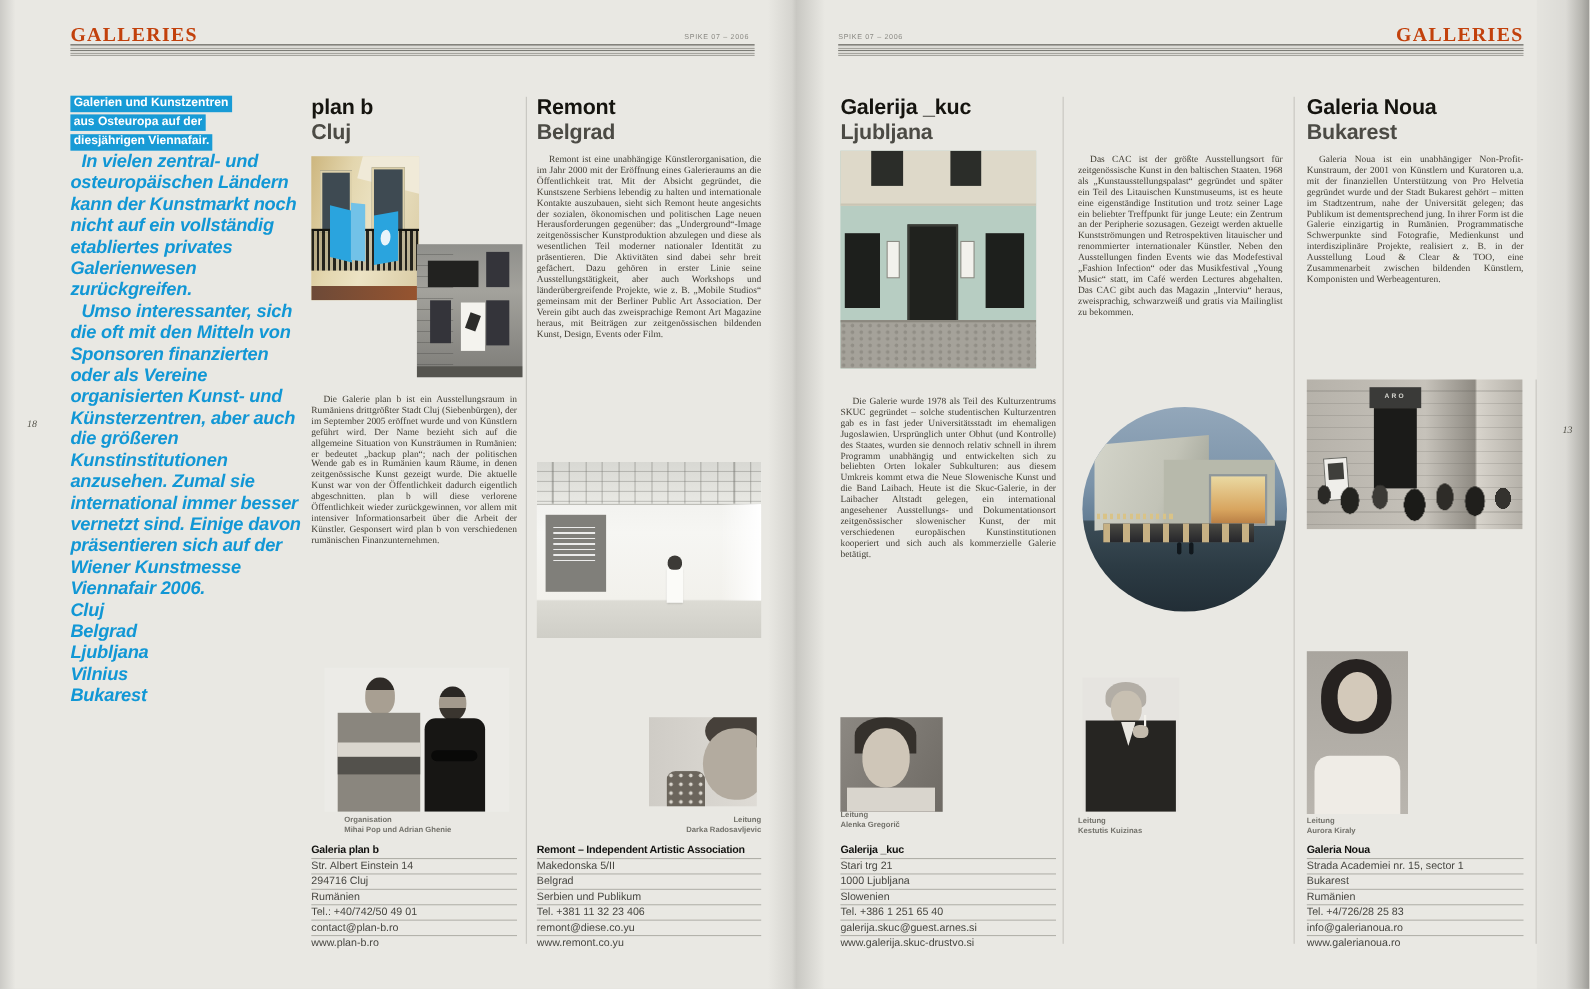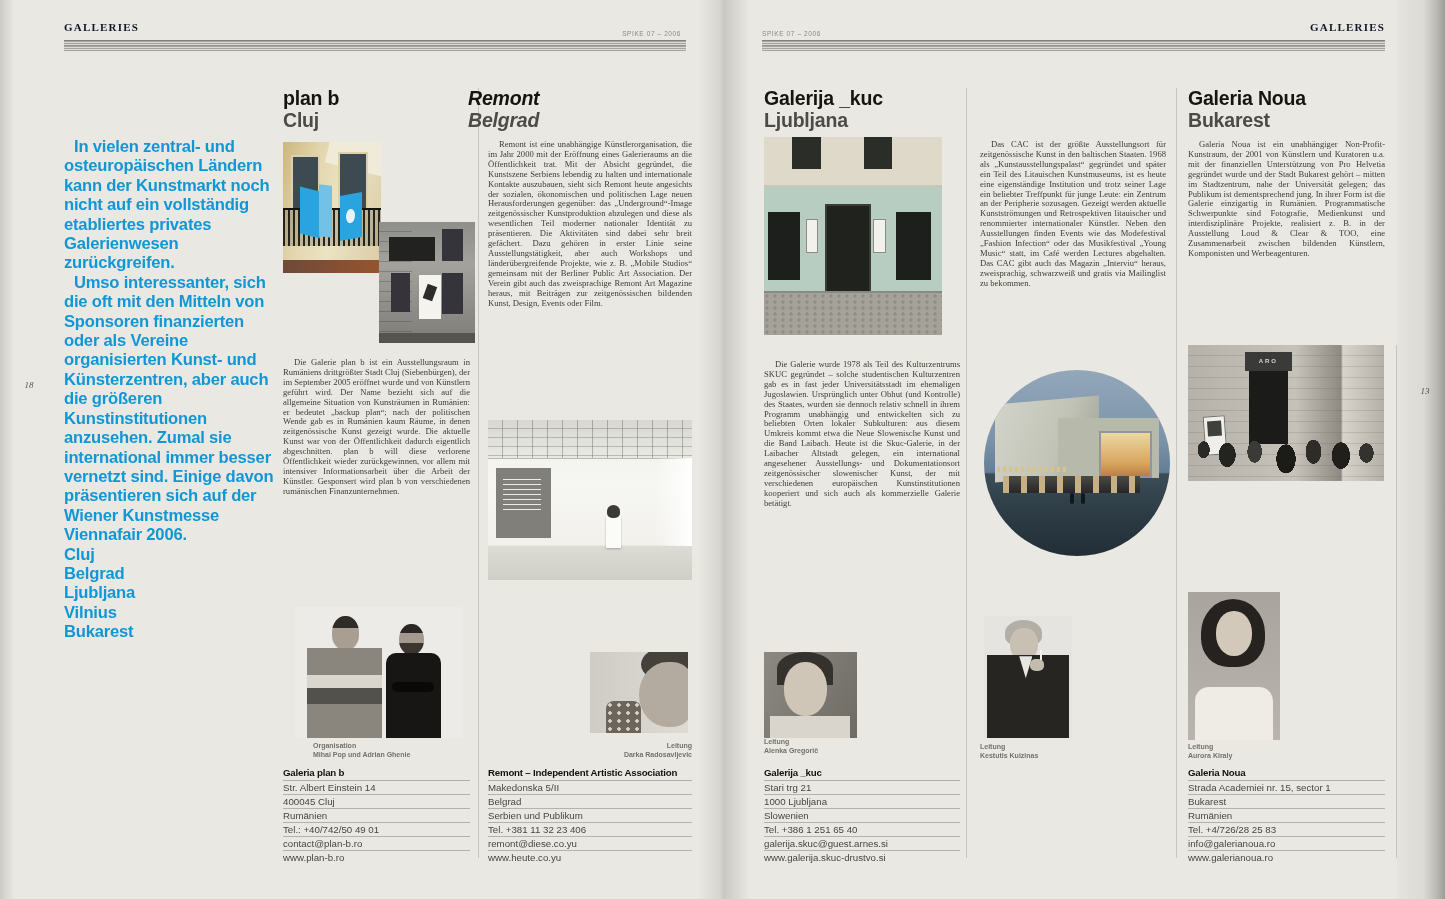--- a/index.html
+++ b/index.html
@@ -9,35 +9,35 @@
 
   
   .edge-left  { position:absolute; left:0; top:0; width:14px; height:100%;
                 background:linear-gradient(90deg, rgba(0,0,0,0.13), rgba(0,0,0,0)); }
   .gutter     { position:absolute; left:698px; top:0; width:52px; height:100%;
                 background:linear-gradient(90deg, rgba(0,0,0,0) 0%, rgba(40,40,34,0.10) 42%, rgba(40,40,34,0.17) 50%, rgba(0,0,0,0) 100%); }
   .edge-right { position:absolute; left:1397px; top:0; width:48px; height:100%;
                 background:linear-gradient(90deg, rgba(0,0,0,0.02) 0%, rgba(0,0,0,0.06) 55%, rgba(66,64,58,0.30) 85%, rgba(48,46,42,0.42) 100%); }
 
   
-  .brand { font-family:"Liberation Serif",serif; font-size:11px; font-weight:bold; letter-spacing:1.2px; color:#0f172a; }
+  .brand { font-family:"Liberation Serif",serif; font-size:18px; font-weight:bold; letter-spacing:1.2px; color:#c2410c; }
   .issue { font-size:6.5px; color:#8b8a84; letter-spacing:0.6px; }
   .stripes { height:10px; border-top:1px solid #83827c;
              background:
                linear-gradient(180deg, rgba(0,0,0,0) 0 4px, rgba(90,90,84,0.55) 4px 5px, rgba(0,0,0,0) 5px 10px),
                repeating-linear-gradient(180deg, #a5a49e 0 0.9px, #dcdbd6 0.9px 2.3px); }
   .pageno { font-family:"Liberation Serif",serif; font-style:italic; font-size:9px; color:#59584f; }
 
   
   .vrule { position:absolute; width:1px; background:#c6c5bf; }
 
   
   .kicker div { line-height:15px; }
   .kicker span { display:inline-block; background:#189bd6; color:#fff; font-weight:bold; font-size:11px; line-height:13.5px; padding:0.5px 3px 1px 3px; }
-  .intro-text { color:#1197d5; font-weight:bold; font-size:16.6px; line-height:19.4px; letter-spacing:-0.2px; }
+  .intro-text { color:#1197d5; font-weight:bold; font-size:16.6px; line-height:19.4px; letter-spacing:-0.2px;font-style:italic; }
   .intro-text p { margin:0; text-indent:10px; }
   .cities { display:inline-block; vertical-align:top; }
 
   
   .g-head { margin:0; font-size:19.5px; line-height:21.5px; font-weight:bold; letter-spacing:-0.2px; color:#15140f; }
   .g-head .t1, .g-head .row2 { display:block; }
   .g-head .t2 { margin-right:5px; }
   .g-head .t2:empty { margin:0; }
   .g-city { color:#4c4b45; }
 
@@ -194,20 +194,25 @@
   <div class="abs stripes" style="left:762px; top:40px; width:623px;"></div>
 
   <div class="abs pageno" style="left:18px; top:380px; width:22px; text-align:center;">18</div>
   <div class="abs pageno" style="left:1414px; top:386px; width:22px; text-align:center;">13</div>
 
   <div class="vrule" style="left:478px; top:88px; height:770px;"></div>
   <div class="vrule" style="left:966px; top:88px; height:770px;"></div>
   <div class="vrule" style="left:1176px; top:88px; height:770px;"></div>
   <div class="vrule" style="left:1396px; top:345px; height:513px;"></div>
 
+  <div class="abs kicker" style="left:64px; top:84px; width:213px;">
+    <div><span>Galerien und Kunstzentren</span></div>
+    <div><span>aus Osteuropa auf der</span></div>
+    <div><span>diesjährigen Viennafair.</span></div>
+  </div>
   <div class="abs intro-text" style="left:64px; top:137px; width:214px;">
     <p>In vielen zentral- und osteuropäischen Ländern kann der Kunstmarkt noch nicht auf ein vollständig etabliertes privates Galerienwesen zurückgreifen.</p>
     <p>Umso interessanter, sich die oft mit den Mitteln von Sponsoren finanzierten oder als Vereine organisierten Kunst- und Künsterzentren, aber auch die größeren Kunstinstitutionen anzusehen. Zumal sie international immer besser vernetzt sind. Einige davon präsentieren sich auf der Wiener Kunstmesse Viennafair 2006.</p>
       <div>Cluj</div>
       <div>Belgrad</div>
       <div>Ljubljana</div>
       <div>Vilnius</div>
       <div>Bukarest</div>
       <p></p>
   </div>
@@ -243,28 +248,28 @@
       <div class="pp-head2"></div>
       <div class="pp-torso2"></div>
   </div>
   <div class="abs cap" style="left:313px; top:741px; width:150px;">
     <div>Organisation</div>
     <div>Mihai Pop und Adrian Ghenie</div>
   </div>
   <div class="abs contact" style="left:283px; top:766px; width:187px;">
     <div class="c-name">Galeria plan b</div>
     <div class="c-line">Str. Albert Einstein 14</div>
-    <div class="c-line">400045 Cluj</div>
+    <div class="c-line">294716 Cluj</div>
     <div class="c-line">Rumänien</div>
     <div class="c-line">Tel.: +40/742/50 49 01</div>
     <div class="c-line">contact@plan-b.ro</div>
     <div class="c-line">www.plan-b.ro</div>
   </div>
 
-  <h2 class="abs g-head" style="left:468px; top:88px; width:204px;font-style:italic;">
+  <h2 class="abs g-head" style="left:488px; top:88px; width:204px;">
     <span class="t1">Remont</span>
     <span class="row2"><span class="t2"></span><span class="g-city">Belgrad</span></span>
   </h2>
   <p class="abs g-body" style="left:488px; top:140px; width:204px;">Remont ist eine unabhängige Künstlerorganisation, die im Jahr 2000 mit der Eröffnung eines Galerieraums an die Öffentlichkeit trat. Mit der Absicht gegründet, die Kunstszene Serbiens lebendig zu halten und internationale Kontakte auszubauen, sieht sich Remont heute angesichts der sozialen, ökonomischen und politischen Lage neuen Herausforderungen gegenüber: das „Underground“-Image zeitgenössischer Kunstproduktion abzulegen und diese als wesentlichen Teil moderner nationaler Identität zu präsentieren. Die Aktivitäten sind dabei sehr breit gefächert. Dazu gehören in erster Linie seine Ausstellungstätigkeit, aber auch Workshops und länderübergreifende Projekte, wie z. B. „Mobile Studios“ gemeinsam mit der Berliner Public Art Association. Der Verein gibt auch das zweisprachige Remont Art Magazine heraus, mit Beiträgen zur zeitgenössischen bildenden Kunst, Design, Events oder Film.</p>
   <div class="photo ph-rem" style="left:488px; top:420px; width:204px; height:160px;">
     <div class="rem-ceil"></div>
       <div class="rem-panel"></div>
       <div class="rem-glow"></div>
       <div class="rem-ped"></div>
       <div class="rem-obj"></div>
@@ -278,21 +283,21 @@
     <div>Leitung</div>
     <div>Darka Radosavljevic</div>
   </div>
   <div class="abs contact" style="left:488px; top:766px; width:204px;">
     <div class="c-name">Remont – Independent Artistic Association</div>
     <div class="c-line">Makedonska 5/II</div>
     <div class="c-line">Belgrad</div>
     <div class="c-line">Serbien und Publikum</div>
     <div class="c-line">Tel. +381 11 32 23 406</div>
     <div class="c-line">remont@diese.co.yu</div>
-    <div class="c-line">www.heute.co.yu</div>
+    <div class="c-line">www.remont.co.yu</div>
   </div>
 
   <h2 class="abs g-head" style="left:764px; top:88px; width:196px;">
     <span class="t1">Galerija _kuc</span>
     <span class="row2"><span class="t2"></span><span class="g-city">Ljubljana</span></span>
   </h2>
   <div class="photo ph-kuc" style="left:764px; top:137px; width:178px; height:198px;">
     <div class="kuc-top"></div>
       <div class="kuc-tw kuc-tw1"></div>
       <div class="kuc-tw kuc-tw2"></div>

